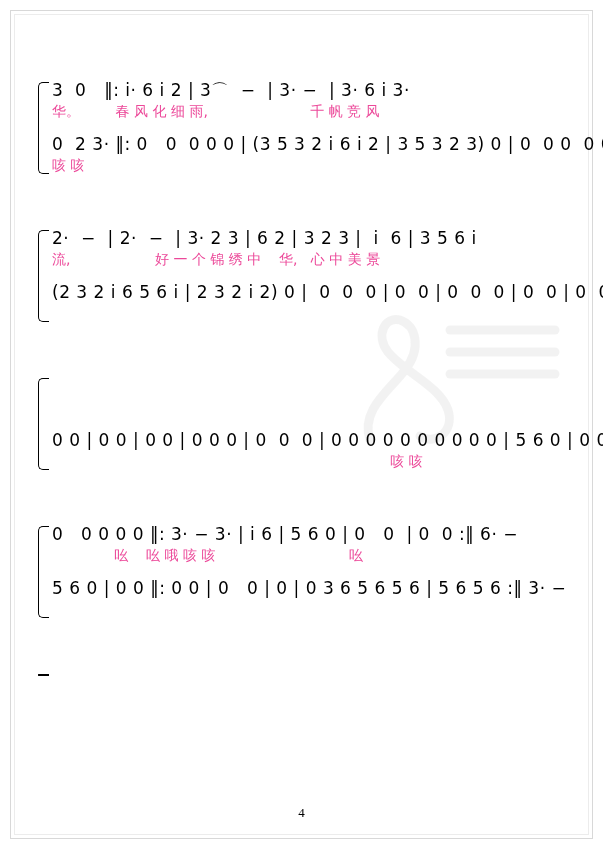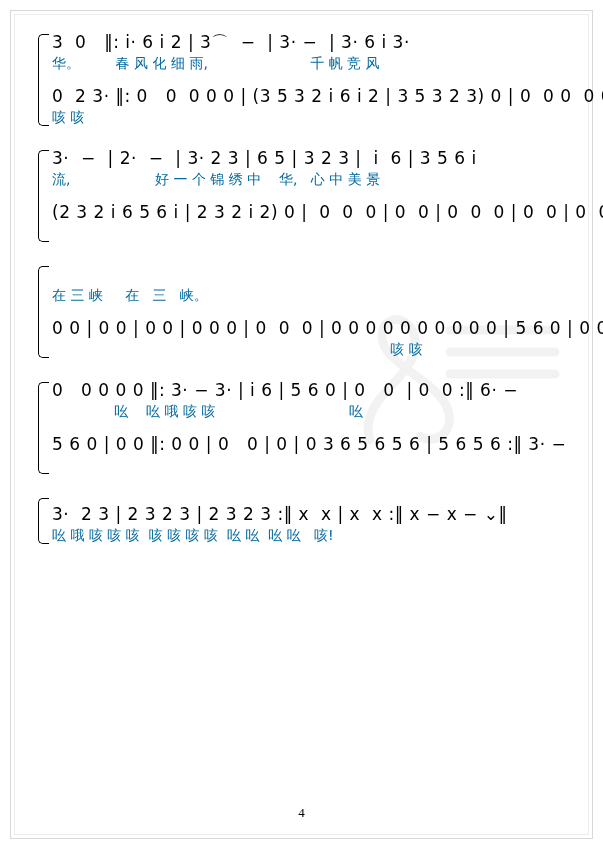--- a/index.html
+++ b/index.html
@@ -52,20 +52,21 @@
     position: absolute;
     left: 34px;
     top: 30px;
     width: 535px;
   }
 
   .system {
     position: relative;
     margin-bottom: 16px;
     padding-left: 18px;
+    margin-top: 48px;
   }
   
   .brace {
     position: absolute;
     left: 4px;
     top: 4px;
     bottom: 4px;
     width: 10px;
     border: 1.6px solid #000;
     border-right: none;
@@ -88,21 +89,21 @@
     letter-spacing: 0.5px;
     white-space: pre;
   }
   .staff-line .lyrics {
     position: absolute;
     left: 0;
     top: 26px;
     font-family: "DejaVu Sans", sans-serif;
     font-size: 14px;
     white-space: pre;
-    color: #0369a1;
+    color: #ec4899;
   }
   .spacer-8 { height: 8px; }
 
   .page-number {
     position: absolute;
     left: 0;
     right: 0;
     bottom: 28px;
     text-align: center;
     font-family: "Liberation Serif", serif;
@@ -139,34 +140,33 @@
       <div class="spacer-8"></div>
       <div class="staff-line">
         <div class="notes">0  2 3· ‖: 0   0  0 0 0 | (3 5 3 2 i 6 i 2 | 3 5 3 2 3) 0 | 0  0 0  0 0</div>
         <div class="lyrics">咳 咳</div>
       </div>
     </div>
 
     <div class="system">
       <div class="brace"></div>
       <div class="staff-line">
-        <div class="notes">3·  −  | 2·  −  | 3· 2 3 | 6 5 | 3 2 3 |  i  6 | 3 5 6 i</div>
+        <div class="notes">2·  −  | 2·  −  | 3· 2 3 | 6 2 | 3 2 3 |  i  6 | 3 5 6 i</div>
         <div class="lyrics">流,                   好 一 个 锦 绣 中    华,   心 中 美 景</div>
       </div>
       <div class="spacer-8"></div>
       <div class="staff-line">
         <div class="notes">(2 3 2 i 6 5 6 i | 2 3 2 i 2) 0 |  0  0  0 | 0  0 | 0  0  0 | 0  0 | 0  0  0</div>
         <div class="lyrics"></div>
       </div>
     </div>
 
     <div class="system">
       <div class="brace"></div>
       <div class="staff-line">
-        <div class="lyrics">在 三 峡     在   三   峡。</div>
       </div>
       <div class="spacer-8"></div>
       <div class="staff-line">
         <div class="notes">0 0 | 0 0 | 0 0 | 0 0 0 | 0  0  0 | 0 0 0 0 0 0 0 0 0 0 | 5 6 0 | 0 0</div>
         <div class="lyrics">                                                                            咳 咳</div>
       </div>
     </div>
 
     <div class="system">
       <div class="brace"></div>
@@ -176,23 +176,19 @@
       </div>
       <div class="spacer-8"></div>
       <div class="staff-line">
         <div class="notes">5 6 0 | 0 0 ‖: 0 0 | 0   0 | 0 | 0 3 6 5 6 5 6 | 5 6 5 6 :‖ 3· −</div>
       </div>
     </div>
 
     <div class="system">
       <div class="brace"></div>
       <div class="spacer-8"></div>
-      <div class="staff-line">
-        <div class="notes">3·  2 3 | 2 3 2 3 | 2 3 2 3 :‖ x  x | x  x :‖ x − x − ⌄‖</div>
-        <div class="lyrics">吆 哦 咳 咳 咳  咳 咳 咳 咳  吆 吆  吆 吆   咳!</div>
-      </div>
     </div>
 
   </div>
 
   <div class="page-number">4</div>
 
 </div>
 
 </body></html>

